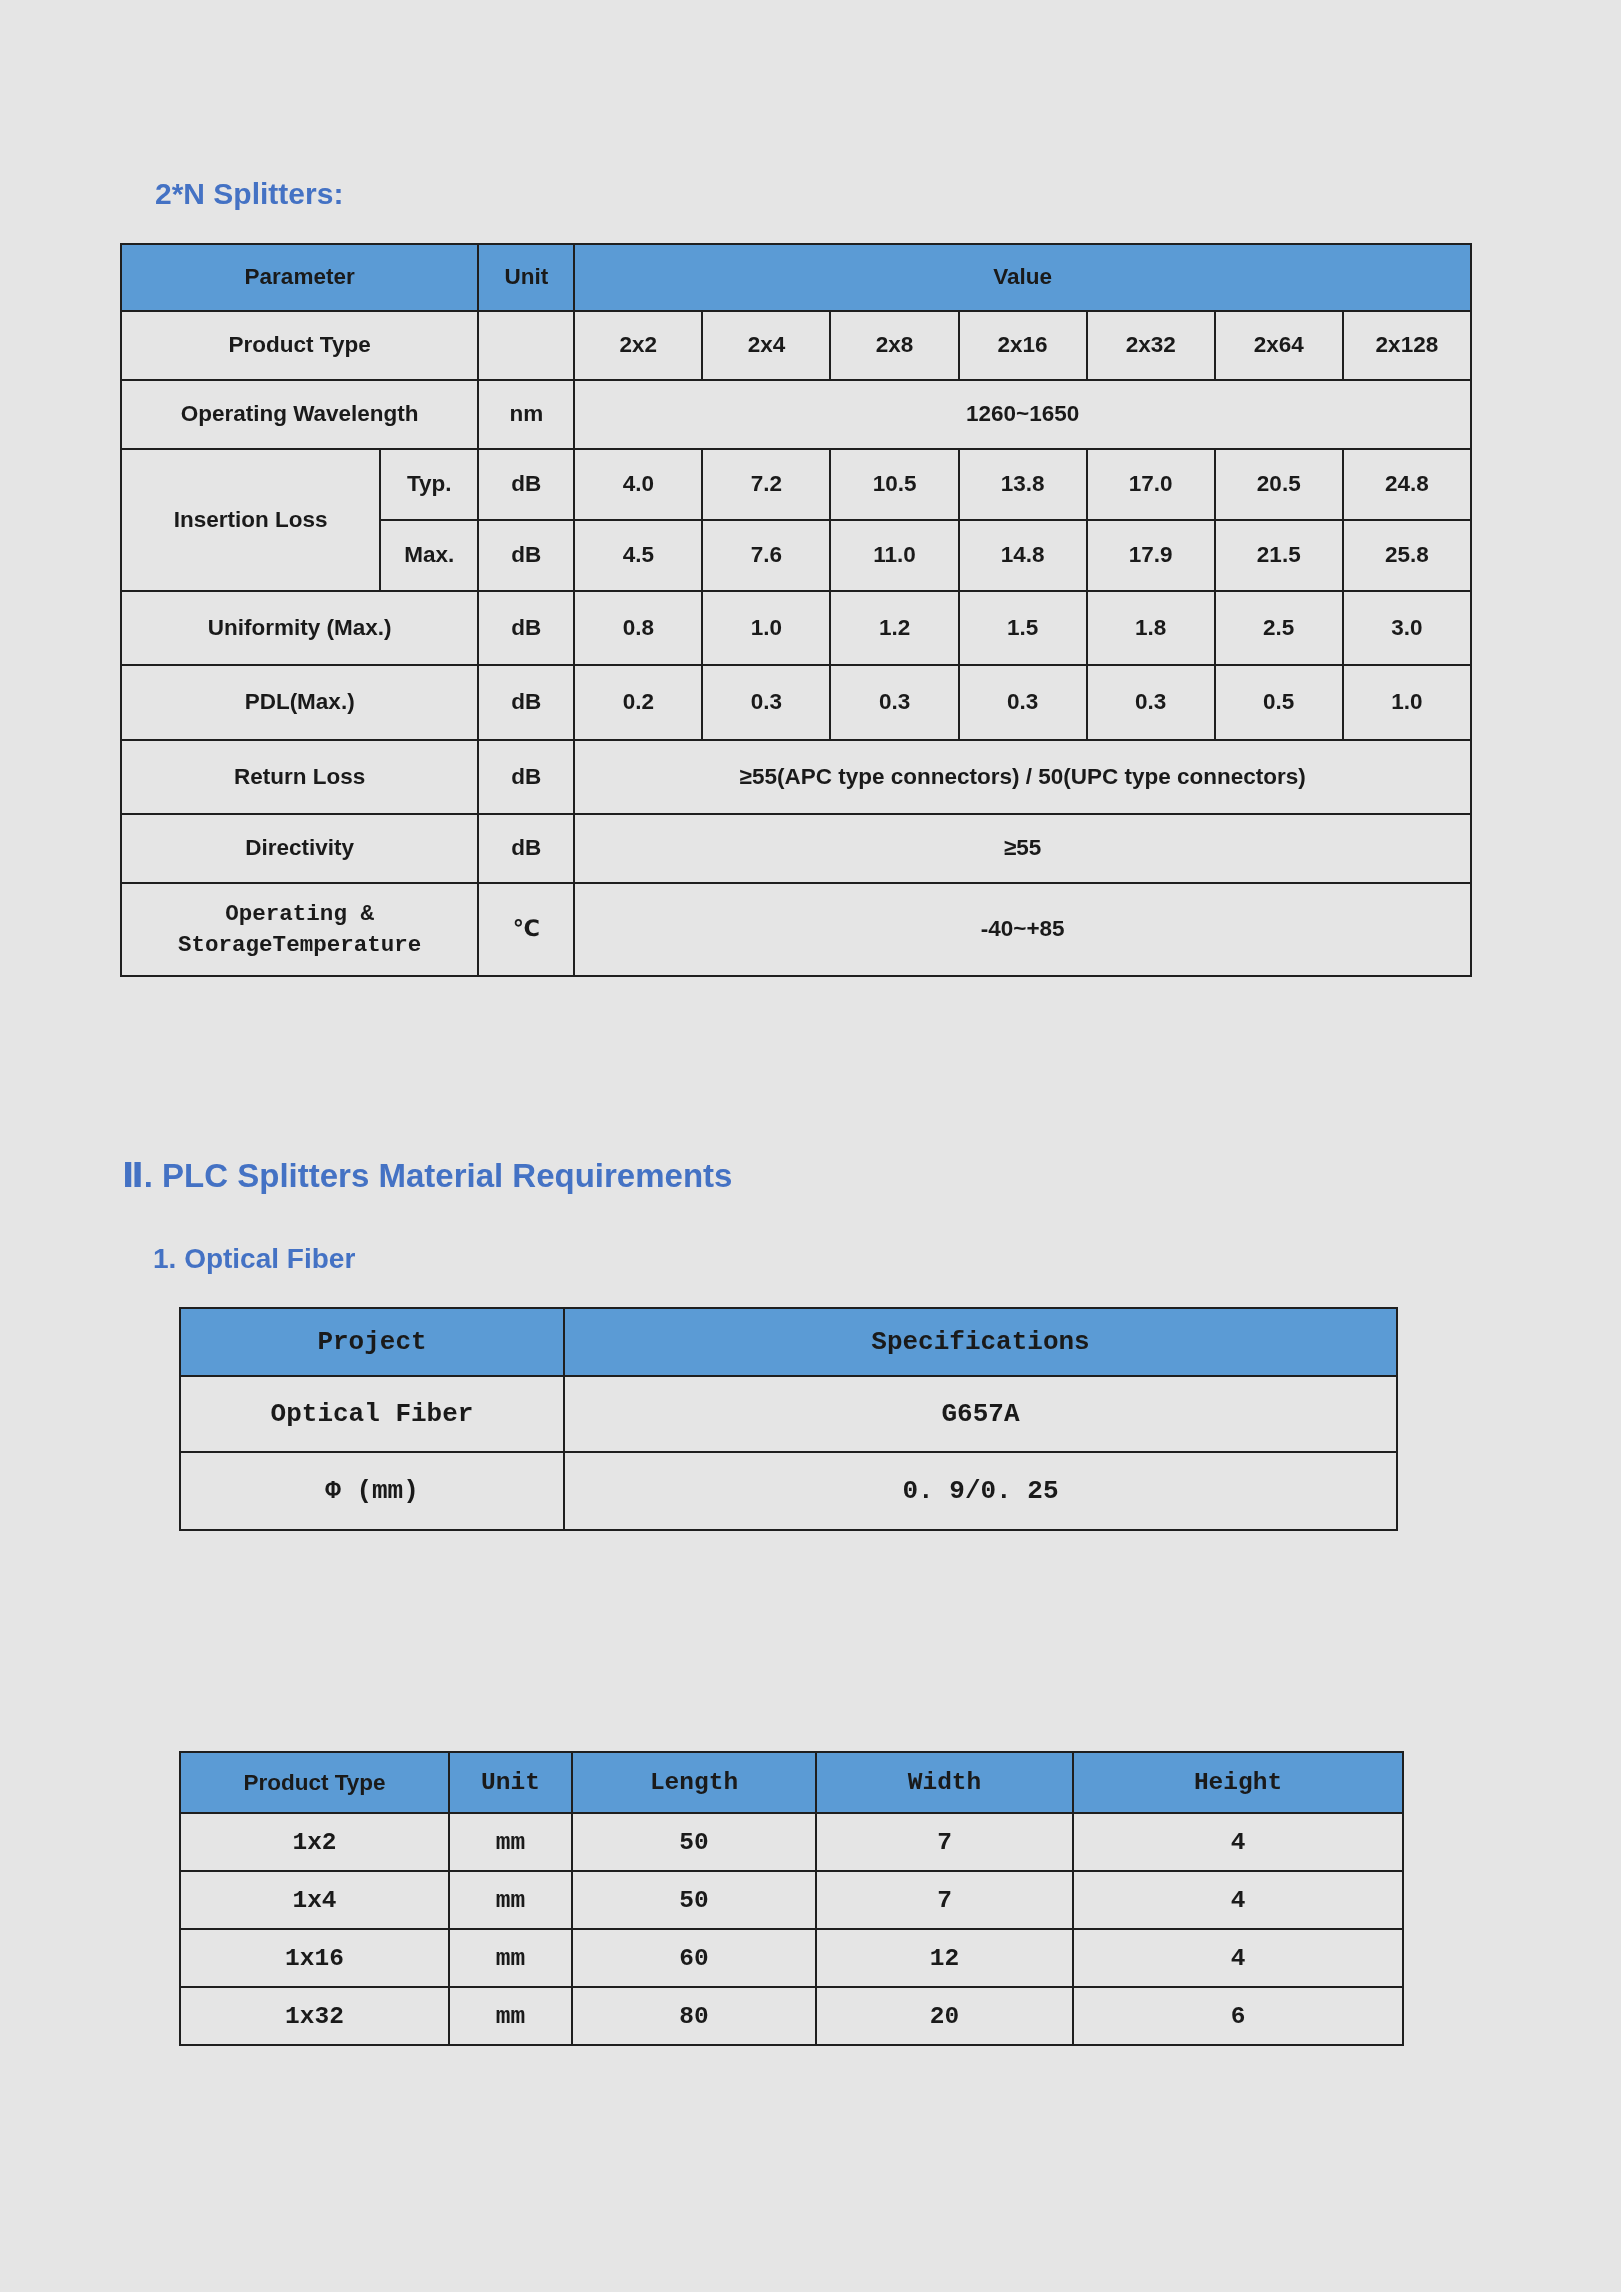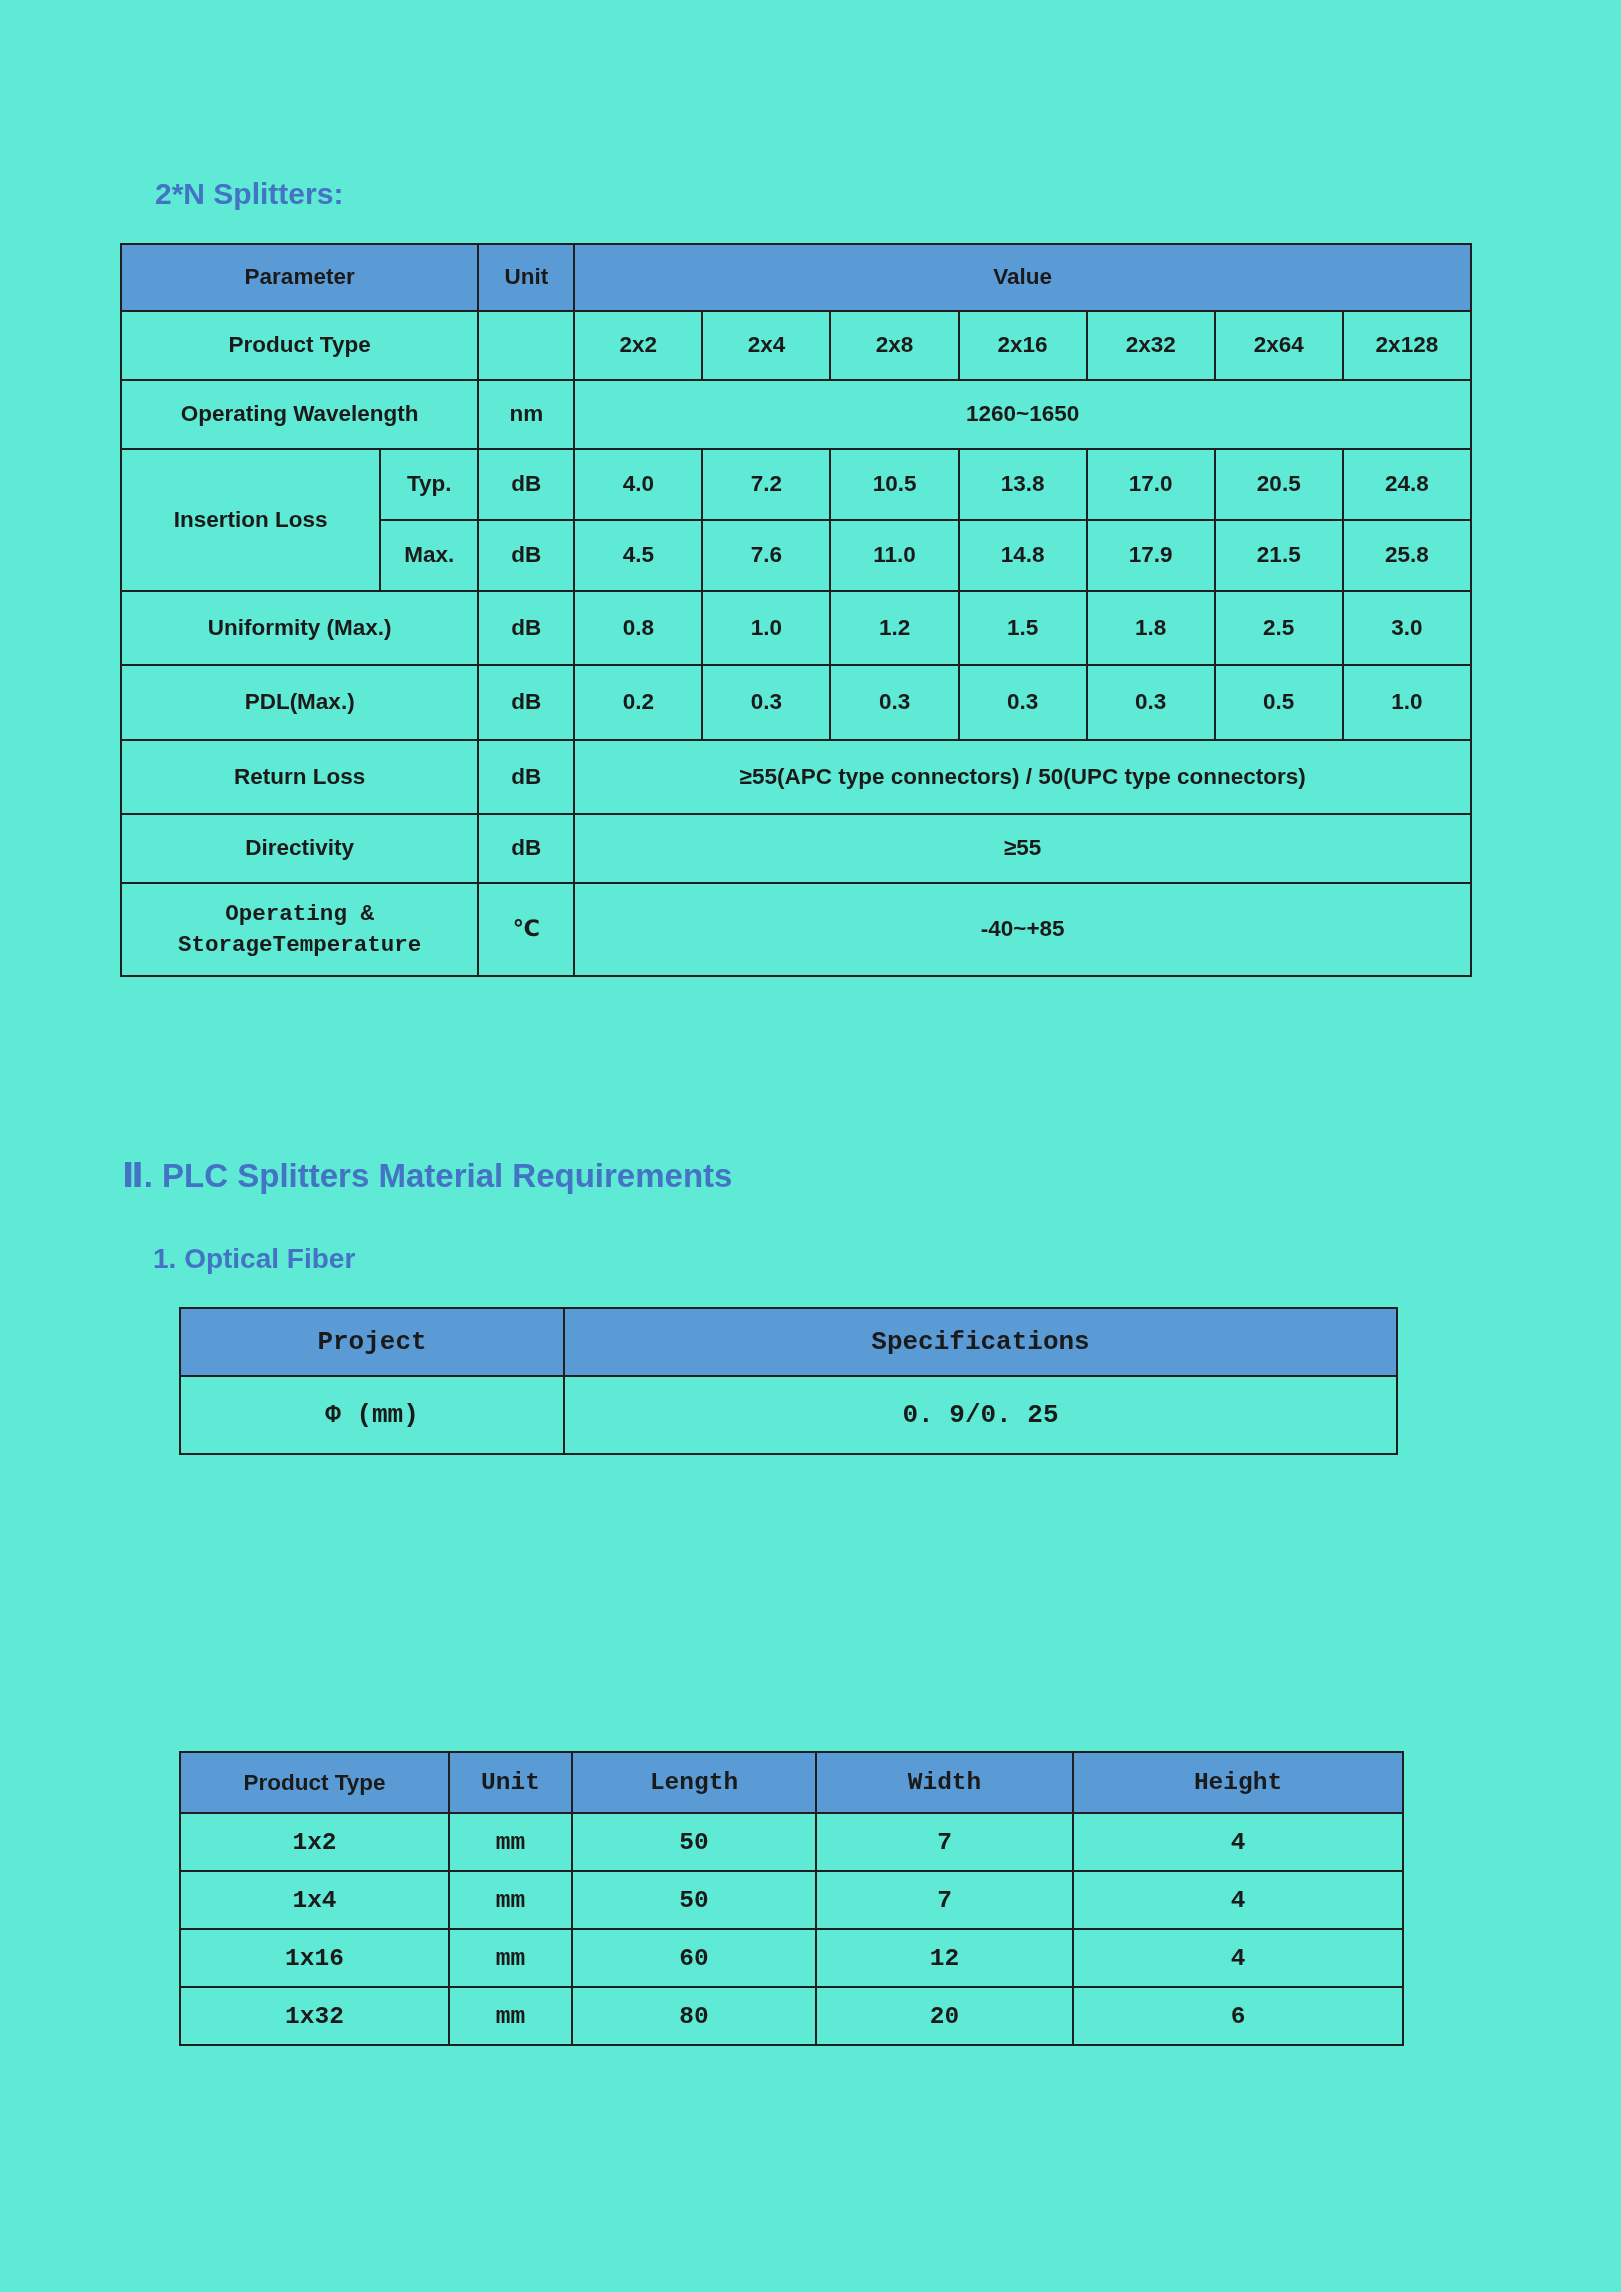--- a/index.html
+++ b/index.html
@@ -1,19 +1,19 @@
 <!DOCTYPE html>
 <html style="--header_blue: #5B9BD5; --heading_blue: #4472C4; --border: #1f1f1f; --text: #1a1a1a;"><head>
 <meta charset="utf-8">
 <style>
   html,body { margin:0; padding:0; background:#ffffff; }
   .page {
     position:relative;
     width:1621px; height:2293px;
-    background:#5eead4;
+    background:#e5e5e5;
     font-family:"Liberation Sans","DejaVu Sans",sans-serif;
     color:var(--text,#1a1a1a);
     overflow:hidden;
   }
   .heading {
     position:absolute;
     color:var(--heading_blue,#4472C4);
     font-weight:bold;
     white-space:nowrap;
     line-height:1.15;
@@ -174,20 +174,24 @@
         <col style="width:384px">
         <col style="width:833px">
       </colgroup>
     <thead>
       <tr style="height:68px">
         <th>Project</th>
         <th>Specifications</th>
       </tr>
     </thead>
     <tbody>
+      <tr style="height:76px">
+        <td>Optical Fiber</td>
+        <td>G657A</td>
+      </tr>
       <tr style="height:78px">
         <td>Φ (mm)</td>
         <td>0. 9/0. 25</td>
       </tr>
     </tbody>
   </table>
 
 
   <table id="table3" class="mono">
     <colgroup>

